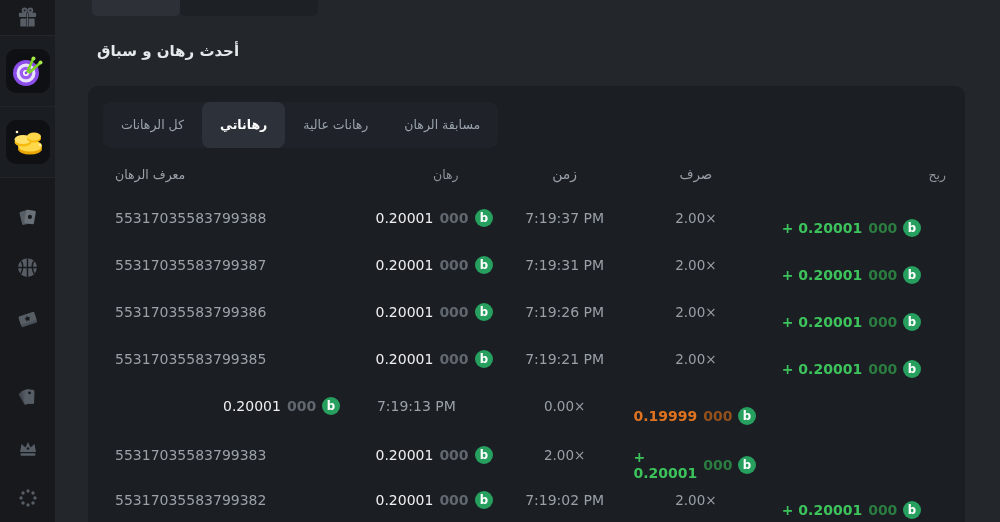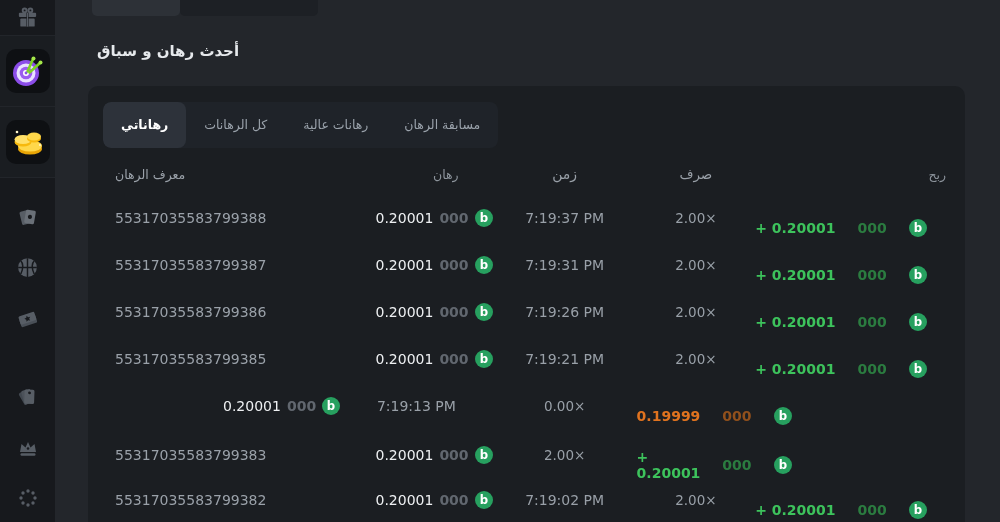--- a/index.html
+++ b/index.html
@@ -36,21 +36,21 @@
   .tab.active { background:#2d323a; border-radius:8px; color:#ffffff; font-weight:bold; }
 
   .thead, .trow { display:grid; grid-template-columns:28% 18% 17% 14% 23%; align-items:center; }
   .thead { padding:18px 0 12px 0; font-size:12.5px; color:#8d949c; }
   .trow { height:47px; font-size:14px; }
   .c-id { padding-left:12px; text-align:left; color:#9aa1a9; }
   .c-bet { display:flex; justify-content:flex-end; align-items:center; gap:6px; }
   .h-bet { text-align:right; padding-right:34px; }
   .c-time { text-align:center; color:#99a0a8; font-size:14px; }
   .c-pay { text-align:center; color:#99a0a8; font-size:13.5px; }
-  .c-profit { display:flex; justify-content:flex-start; align-items:center; gap:22px; padding-right:2px;margin-top:20px; }
+  .c-profit { display:flex; justify-content:center; align-items:center; gap:6px; padding-right:2px;margin-top:20px; }
   .h-profit { text-align:right; padding-right:4px; }
   .amt-main { color:#eef0f2; font-weight:normal; }
   .amt-muted { color:#61676f; font-weight:bold; }
   .win  .p-main { color:#3dc35c; font-weight:bold; }
   .win  .p-muted { color:#2b7c40; font-weight:bold; }
   .loss .p-main { color:#e0731f; font-weight:bold; }
   .loss .p-muted { color:#91501c; font-weight:bold; }
   .coin { flex:0 0 auto; }
 </style>
 </head>
@@ -168,22 +168,22 @@
 </aside>
 
 <div class="main">
   <div class="part-tab light"></div>
   <div class="part-tab dark"></div>
 
   <div class="page-title">أحدث رهان و سباق</div>
 
   <section class="card">
     <div class="tabstrip">
+      <div class="tab">كل الرهانات</div>
       <div class="tab active">رهاناتي</div>
-      <div class="tab">كل الرهانات</div>
       <div class="tab">رهانات عالية</div>
       <div class="tab">مسابقة الرهان</div>
     </div>
 
     <div class="thead">
       <div class="c-id">معرف الرهان</div>
       <div class="h-bet">رهان</div>
       <div class="c-time">زمن</div>
       <div class="c-pay">صرف</div>
       <div class="h-profit">ربح</div>

